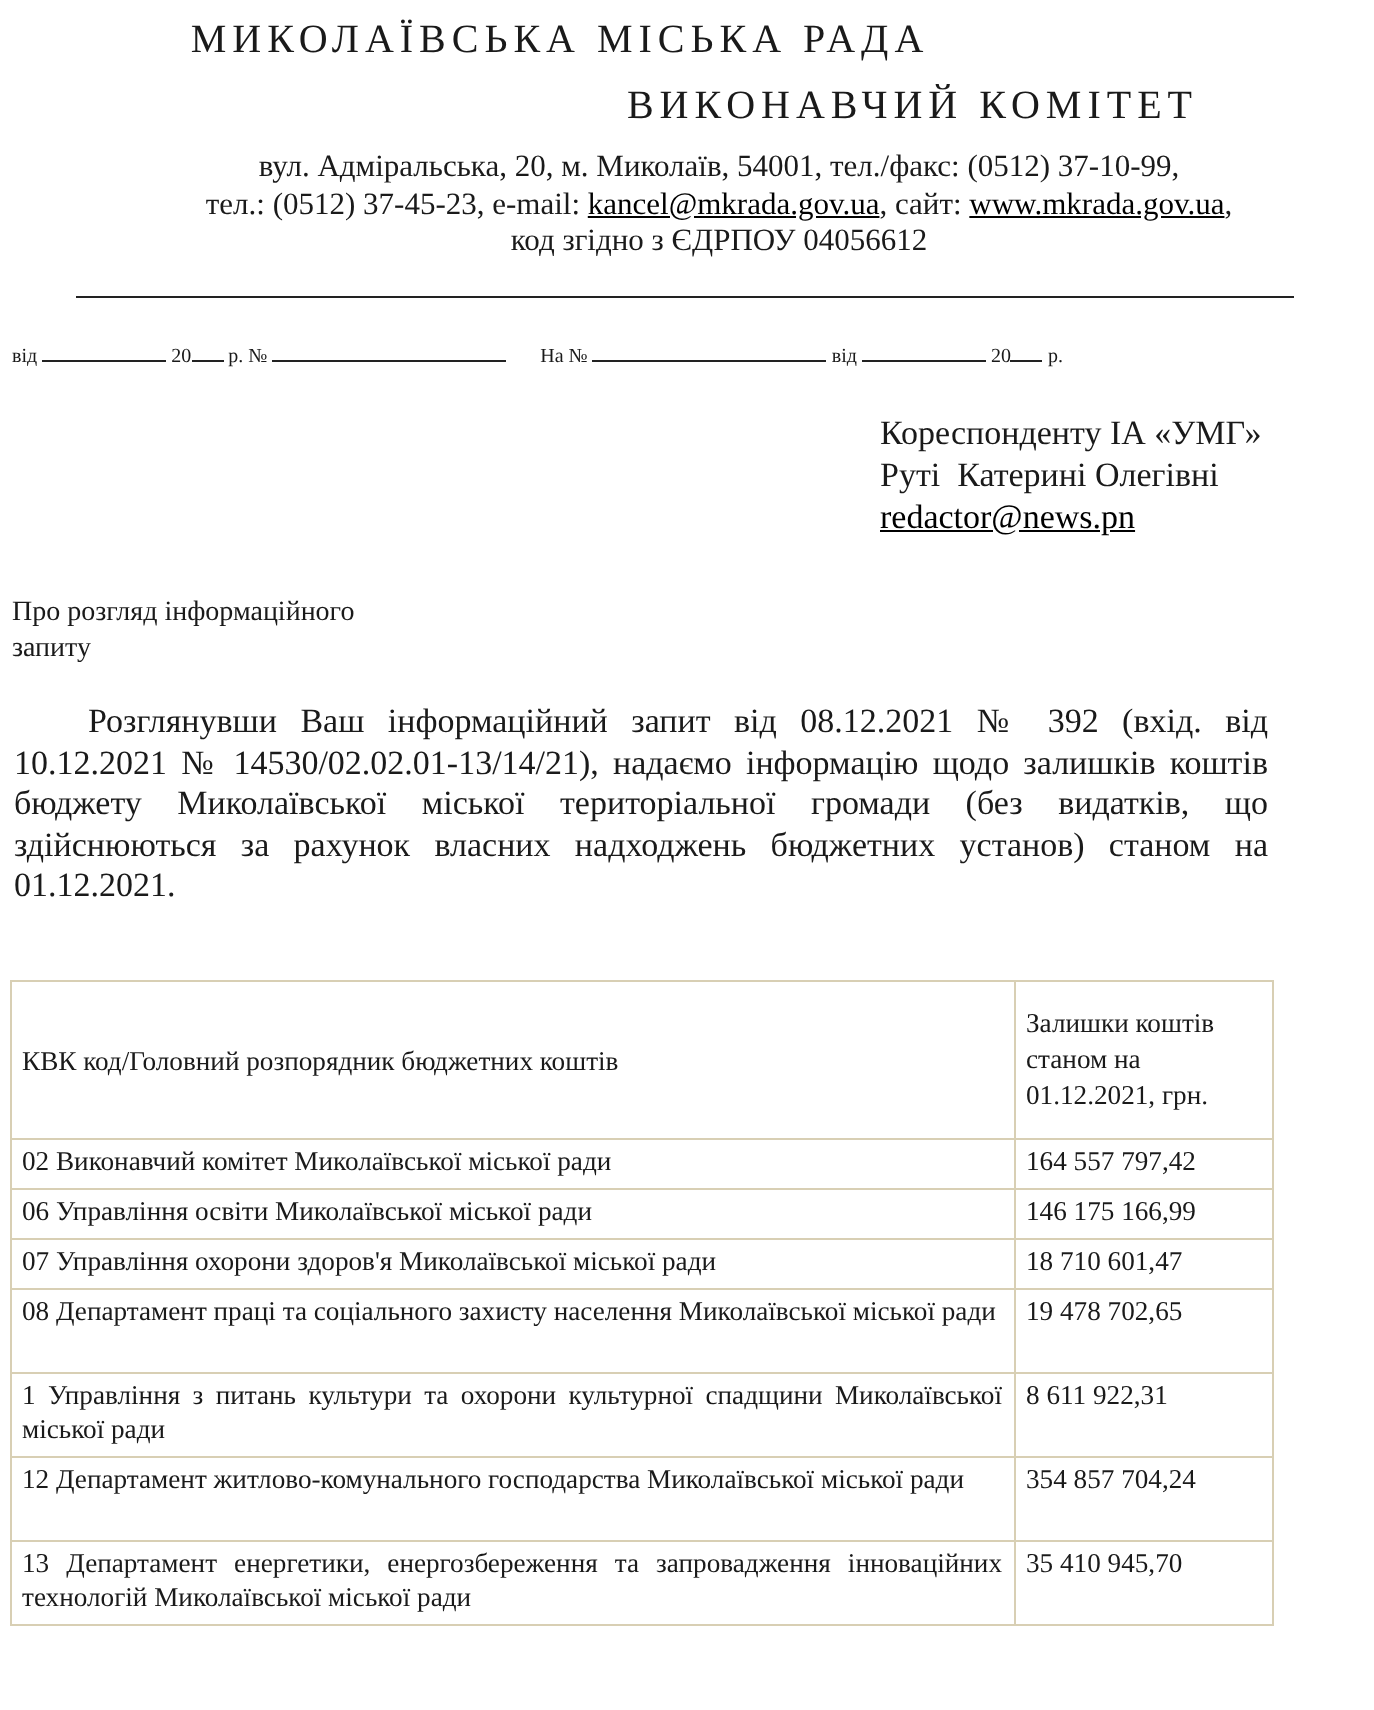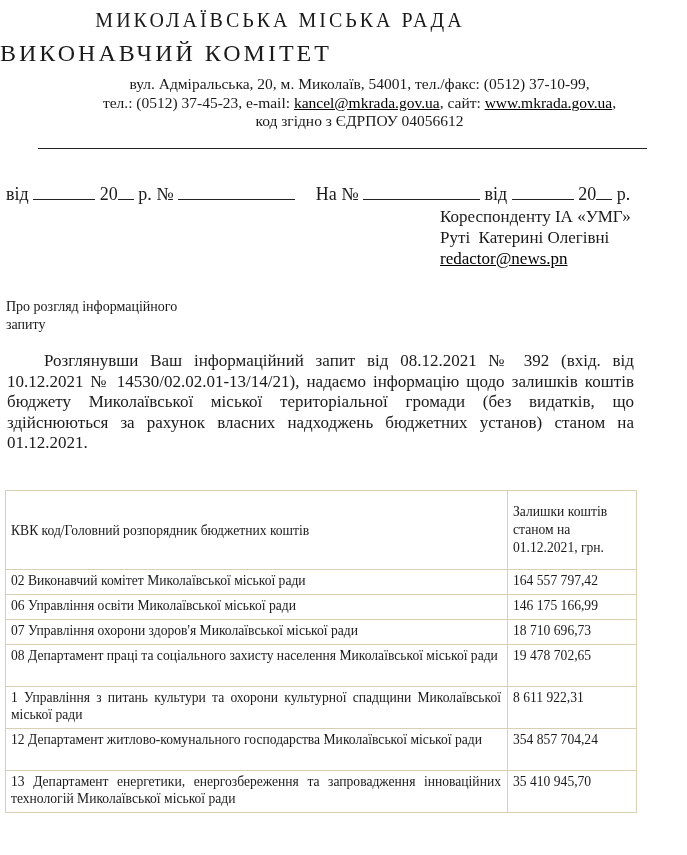--- a/index.html
+++ b/index.html
@@ -6,35 +6,35 @@
     body {
       width: 687px; height: 855px; overflow: hidden; position: relative;
       font-family: "Liberation Serif", "DejaVu Serif", serif; color: #1a1a1a;
     }
     .abs { position: absolute; }
     .title1 {
       top: 8px; left: 0; width: 560px; text-align: center;
       font-size: 20px; letter-spacing: 3px; line-height: 24px;
     }
     .title2 {
-      top: 41px; left: 0; width: 599px; text-align: left;
-      font-size: 24px; letter-spacing: 3px; line-height: 24px;
+      top: 41px; left: 0; width: 599px; text-align: right;
+      font-size: 20px; letter-spacing: 3px; line-height: 24px;
     }
     .addr {
       top: 75px; left: 0; width: 687px; text-align: center;
       font-size: 15.5px; line-height: 18.5px; padding-left: 16px;
     }
     .addr a, .u { color: #000000; text-decoration: underline; }
     .rule {
       top: 148px; left: 38px; width: 609px; height: 0;
       border-top: 1.6px solid #222;
     }
     .refline {
-      top: 184px; left: 6px; width: 640px;
-      font-size: 18px; line-height: 20px; white-space: nowrap;
+      top: 166px; left: 6px; width: 640px;
+      font-size: 10px; line-height: 20px; white-space: nowrap;
     }
     .blank { display: inline-block; border-bottom: 1px solid #222; height: 14px; vertical-align: baseline; }
     .recipient {
       top: 206px; left: 440px; width: 245px;
       font-size: 17px; line-height: 21px;
     }
     .subject {
       top: 298px; left: 6px; width: 240px;
       font-size: 14px; line-height: 18px;
     }
@@ -115,21 +115,21 @@
     <tr class="r1">
       <td class="name">02 Виконавчий комітет Миколаївської міської ради</td>
       <td class="amt">164 557 797,42</td>
     </tr>
     <tr class="r1">
       <td class="name">06 Управління освіти  Миколаївської міської ради</td>
       <td class="amt">146 175 166,99</td>
     </tr>
     <tr class="r1">
       <td class="name">07 Управління охорони здоров'я Миколаївської міської ради</td>
-      <td class="amt">18 710 696,73</td>
+      <td class="amt">18 710 601,47</td>
     </tr>
     <tr class="r2">
       <td class="name">08 Департамент праці та соціального захисту населення Миколаївської міської ради</td>
       <td class="amt">19 478 702,65</td>
     </tr>
     <tr class="r2">
       <td class="name">1 Управління з питань культури та охорони культурної спадщини Миколаївської міської ради</td>
       <td class="amt">8 611 922,31</td>
     </tr>
     <tr class="r2">

